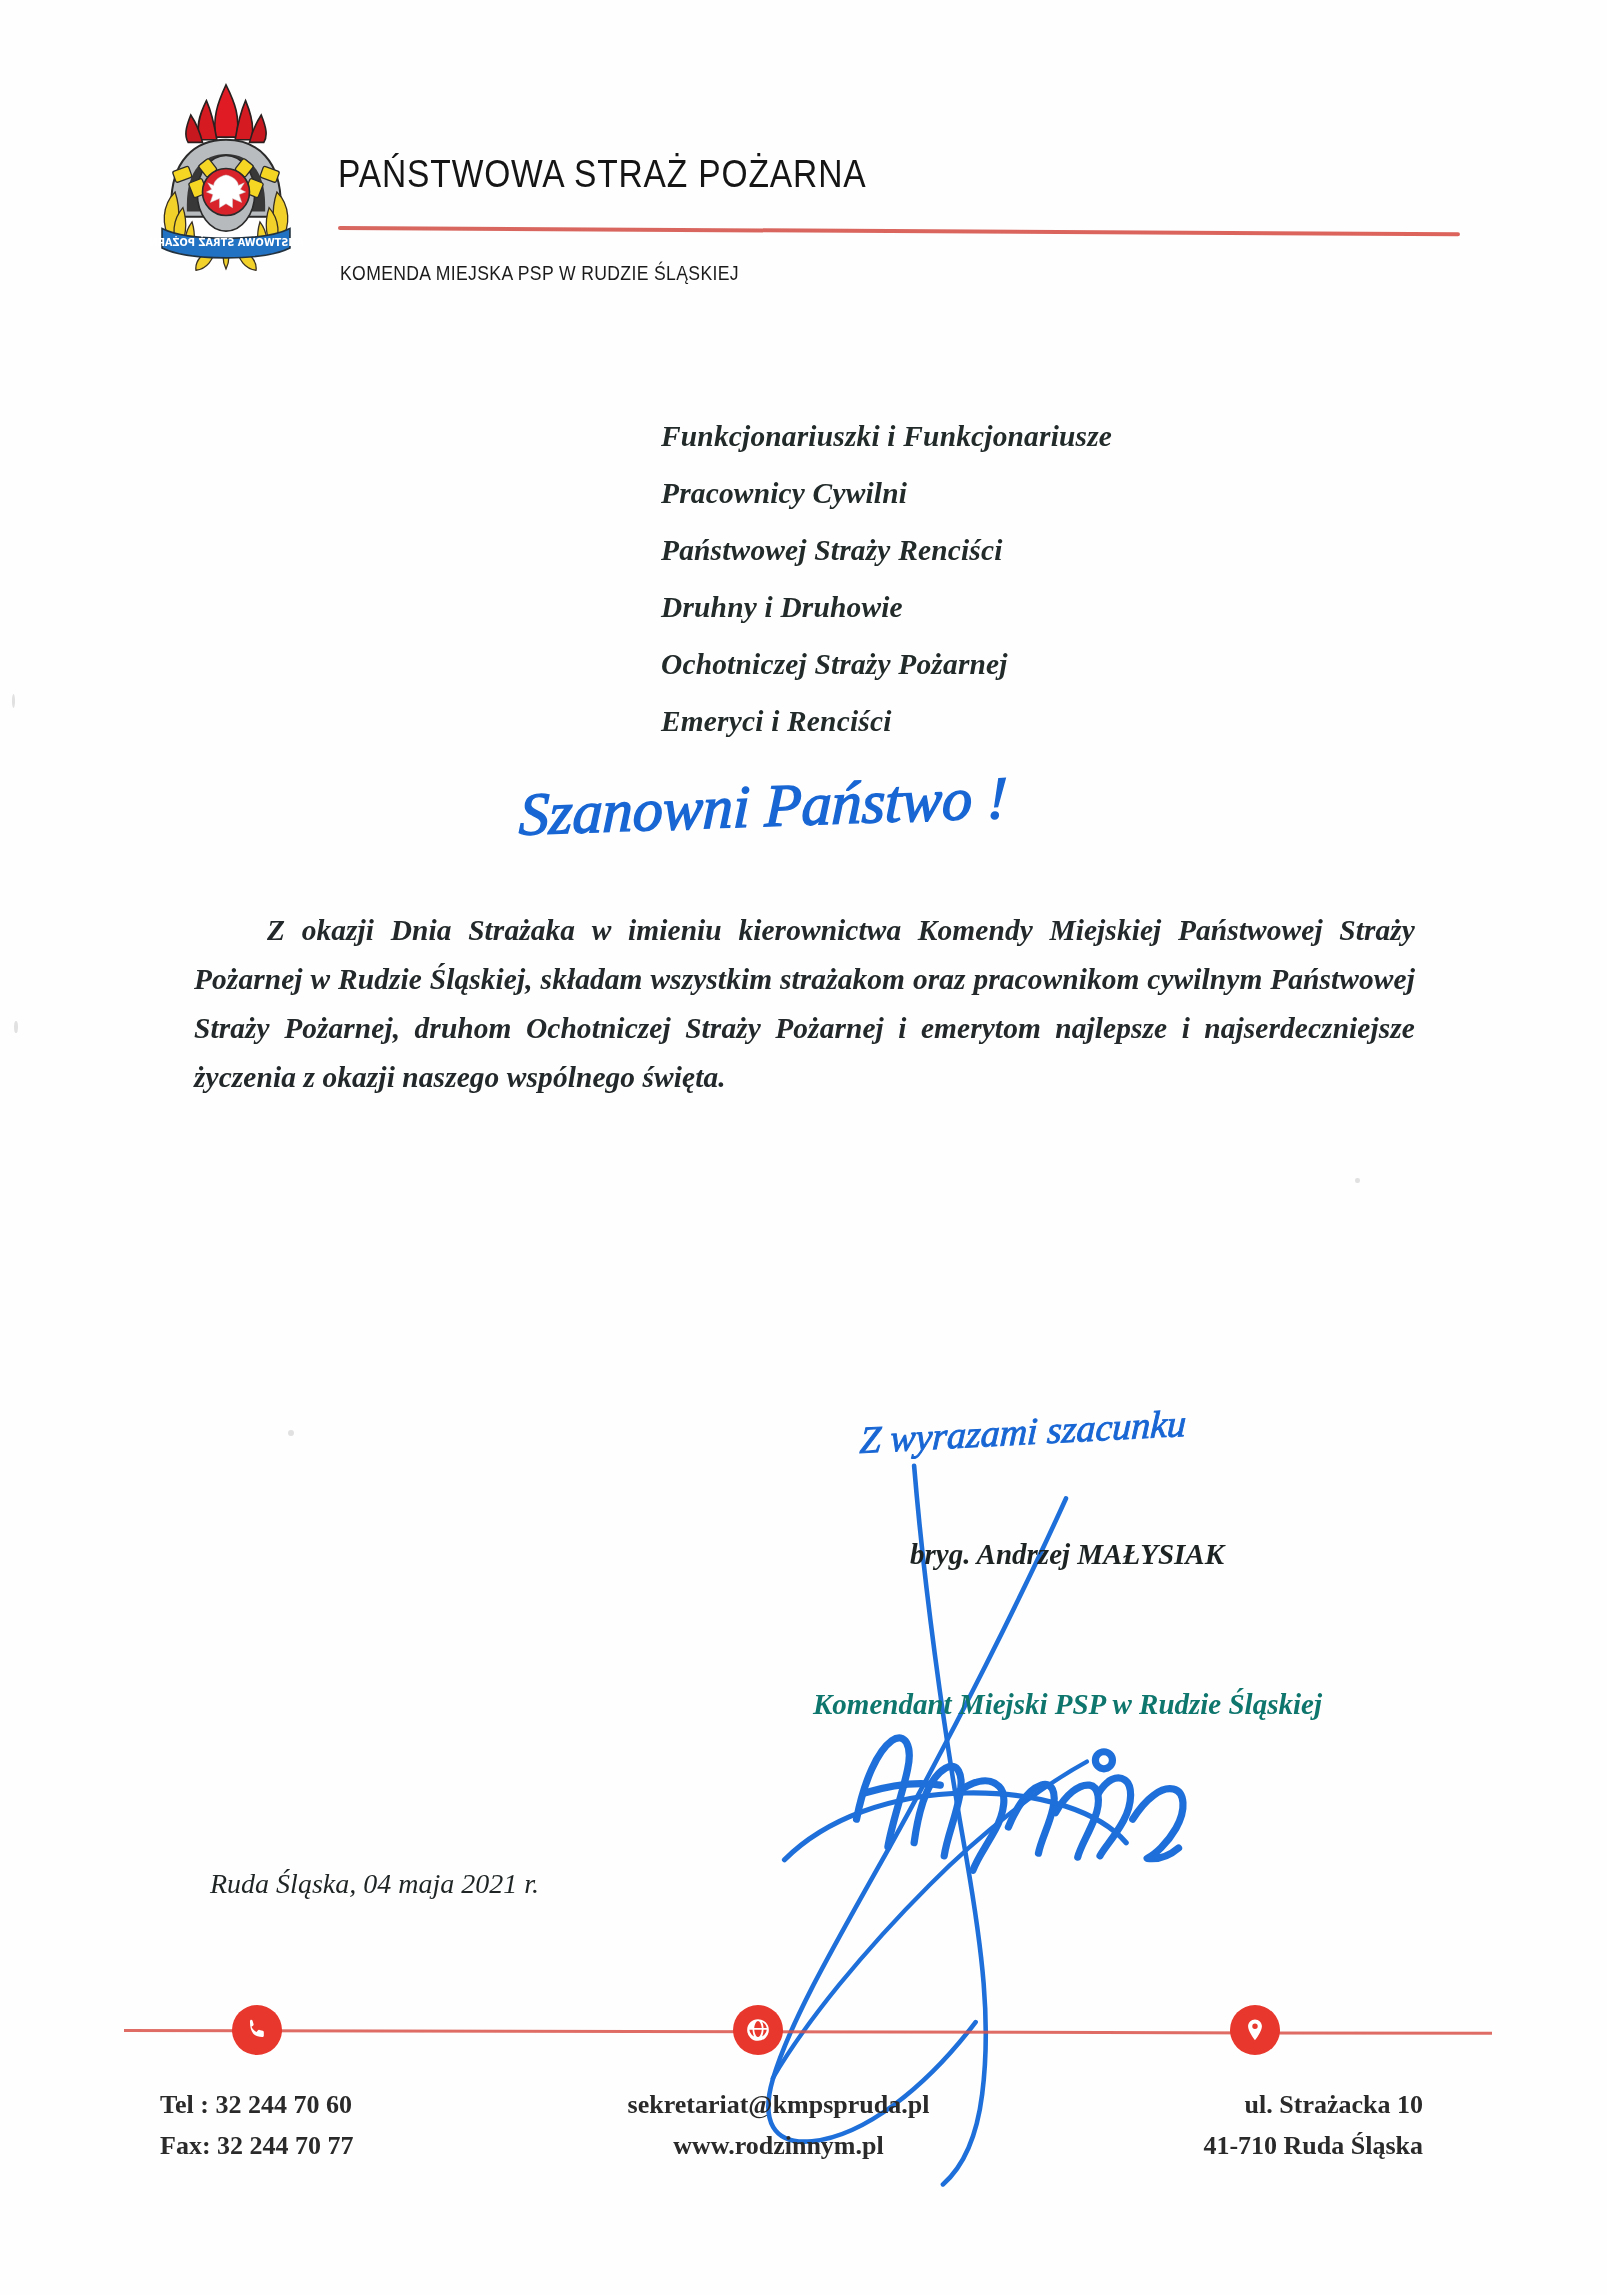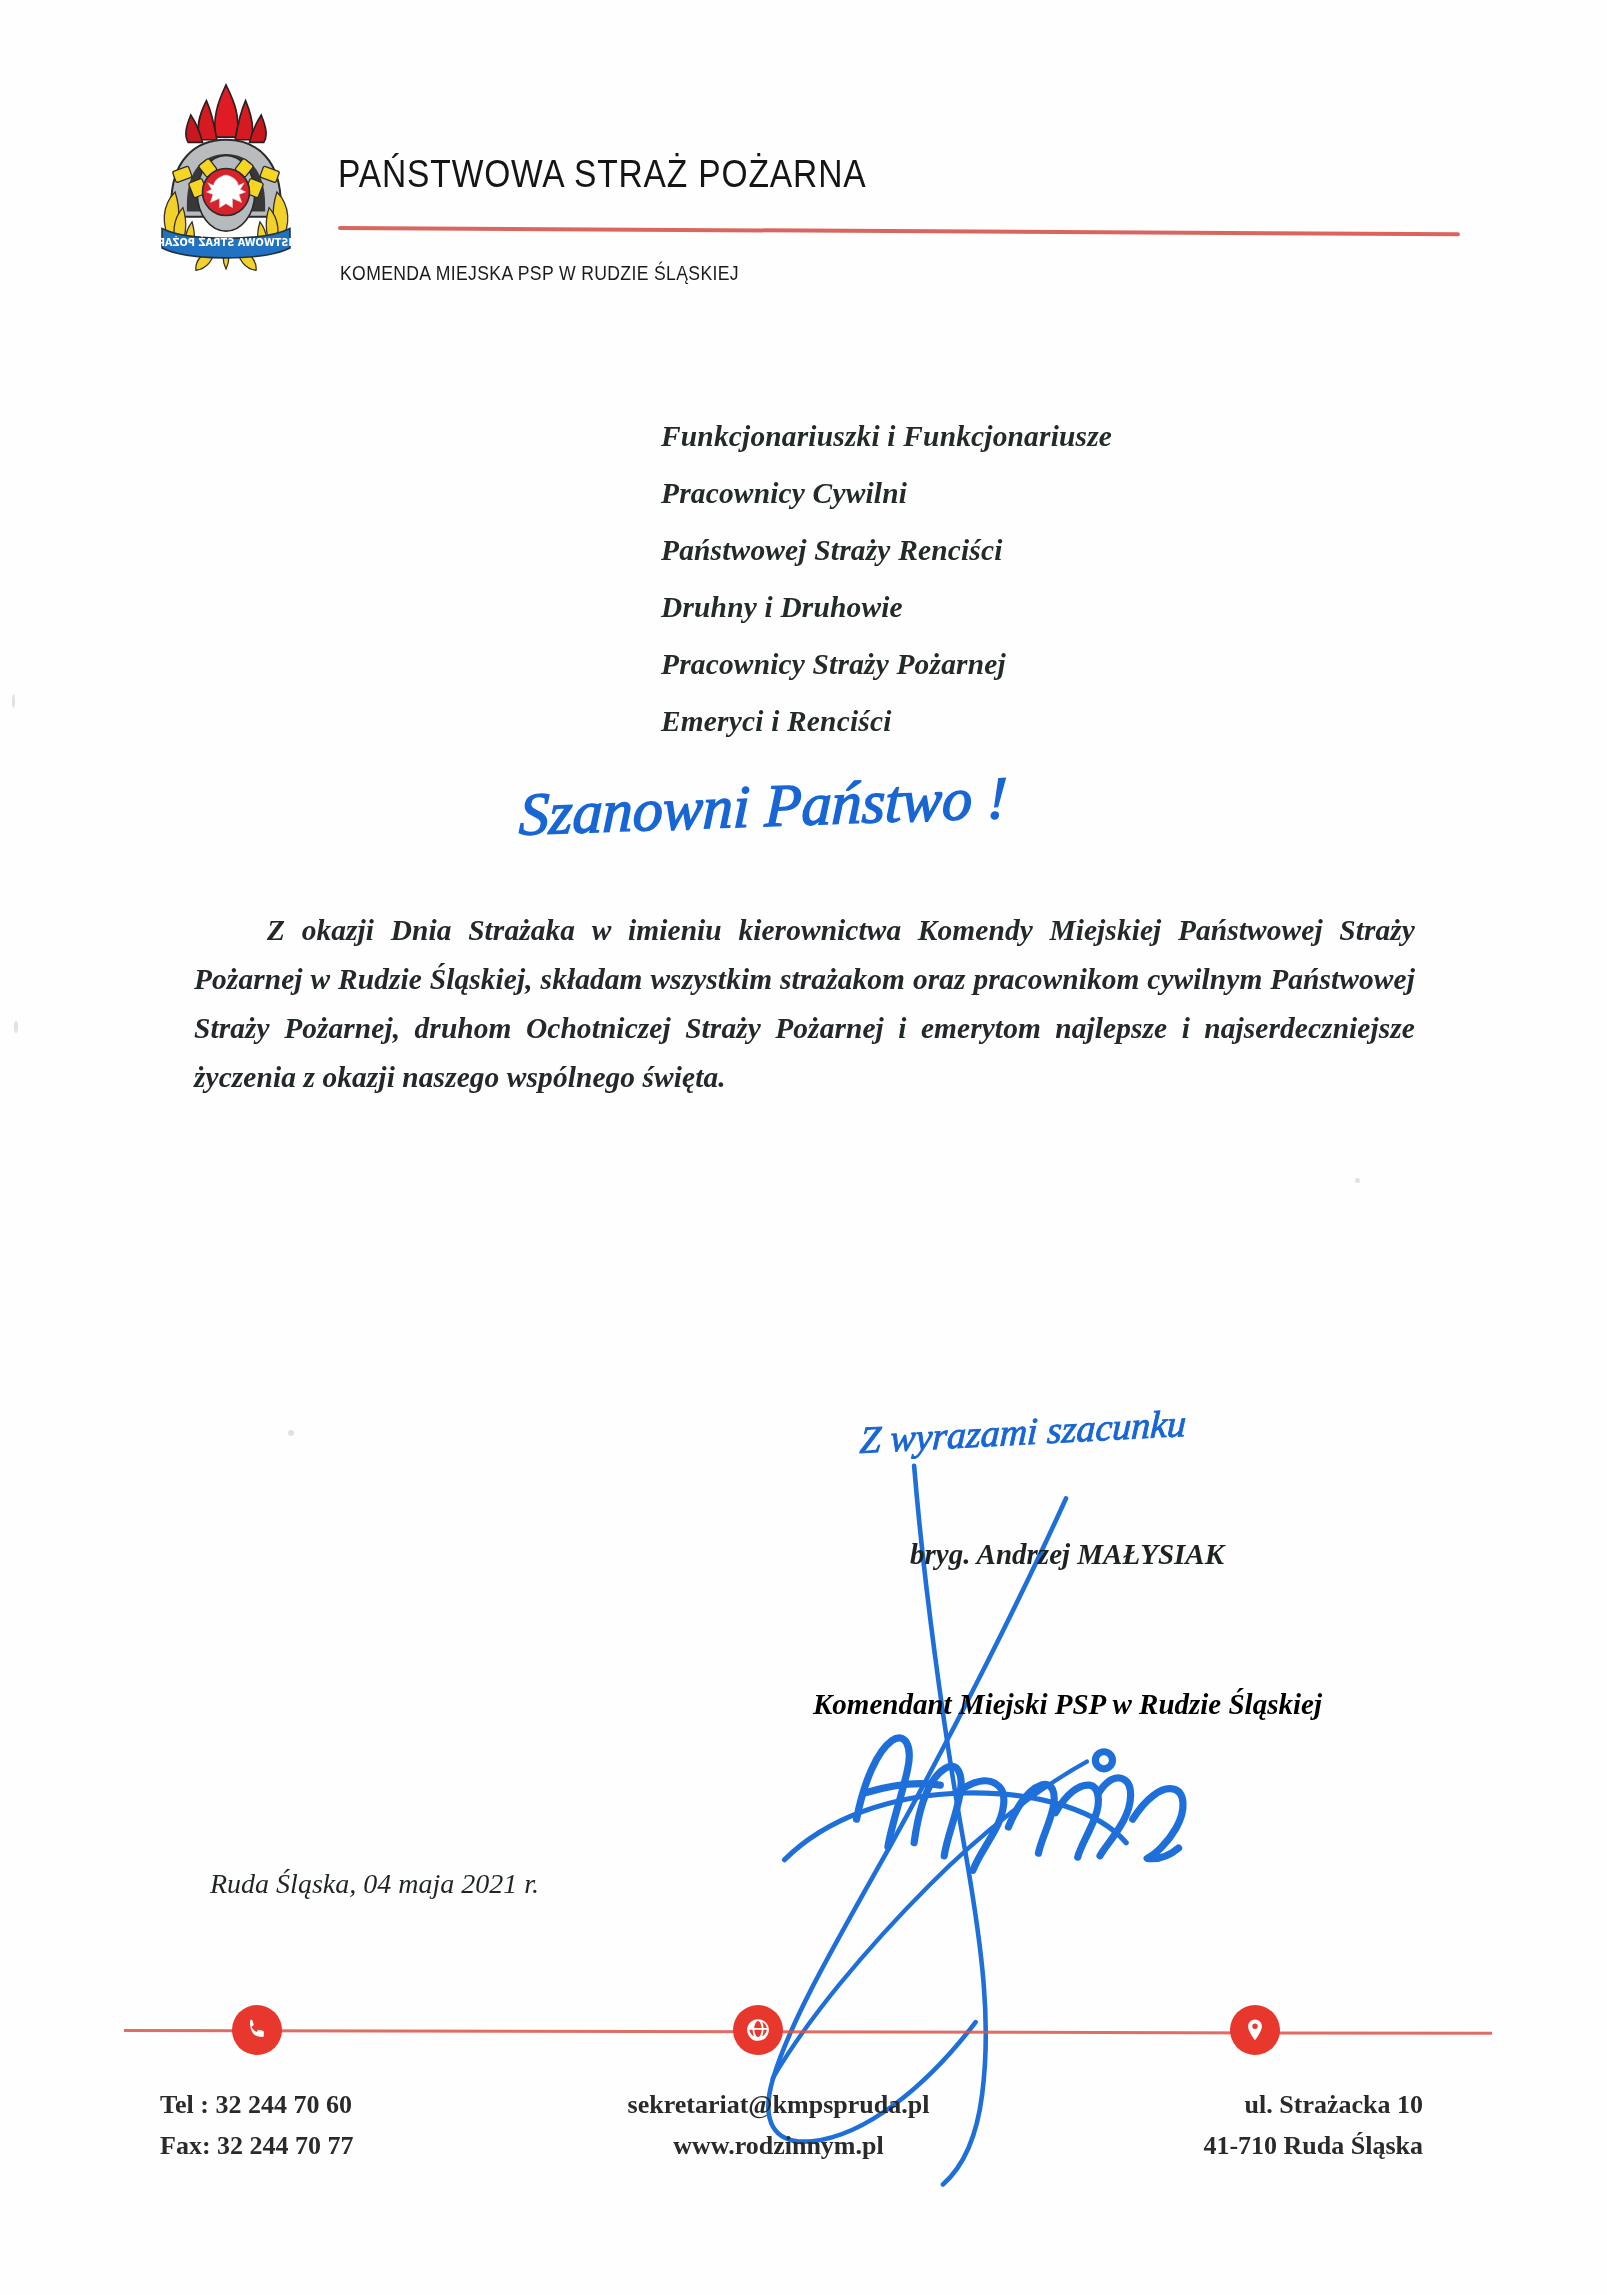--- a/index.html
+++ b/index.html
@@ -79,21 +79,21 @@
     stroke:#1866d4;stroke-width:1.4;
   }
   .signer-name{
     position:absolute;left:0;top:151px;width:100%;text-align:center;
     font-family:"Liberation Serif", serif;font-weight:bold;font-style:italic;
     font-size:29px;color:#1d2323;white-space:nowrap;
   }
   .signer-title{
     position:absolute;left:-39px;top:301px;width:calc(100% + 79px);text-align:center;
     font-family:"Liberation Serif", serif;font-weight:bold;font-style:italic;
-    font-size:29px;color:#000000;white-space:nowrap;
+    font-size:29px;color:#0f766e;white-space:nowrap;
   }
   .scrawl{position:absolute;left:-170px;top:-26px;width:864px;height:864px;pointer-events:none;}
   .scrawl svg{width:100%;height:100%;overflow:visible;}
   .ink{fill:none;stroke:#1e6fd9;stroke-linecap:round;stroke-linejoin:round;}
 
   
   .date-line{
     position:absolute;left:182px;top:1868px;
     font-family:"Liberation Serif", serif;font-style:italic;
     font-size:28px;color:#1f2424;white-space:nowrap;margin-left:28px;
@@ -199,21 +199,21 @@
     <div class="header-rule"></div>
 
     <div class="org-subtitle">KOMENDA MIEJSKA PSP W RUDZIE ŚLĄSKIEJ</div>
   </div>
 
   <div class="addressee">
     <div class="ln">Funkcjonariuszki i Funkcjonariusze</div>
     <div class="ln">Pracownicy Cywilni</div>
     <div class="ln">Państwowej Straży Renciści</div>
     <div class="ln">Druhny i Druhowie</div>
-    <div class="ln">Pracownicy Straży Pożarnej</div>
+    <div class="ln">Ochotniczej Straży Pożarnej</div>
     <div class="ln">Emeryci i Renciści</div>
   </div>
 
   <div class="greeting-hand">
     <svg viewBox="0 0 860 140" xmlns="http://www.w3.org/2000/svg">
       <text class="hw-label" x="0" y="100" transform="rotate(-2 0 100) skewX(-4)">Szanowni Państwo !</text>
     </svg>
   </div>
 
   <div class="body-block">

